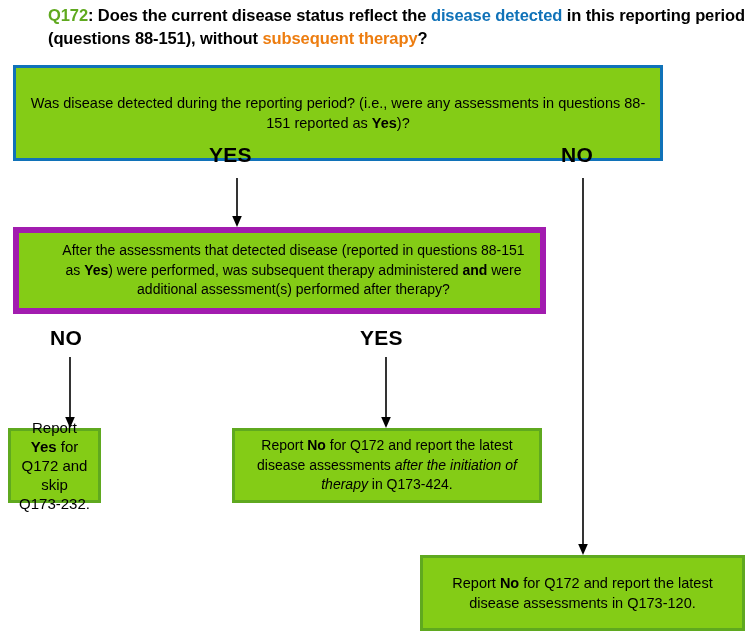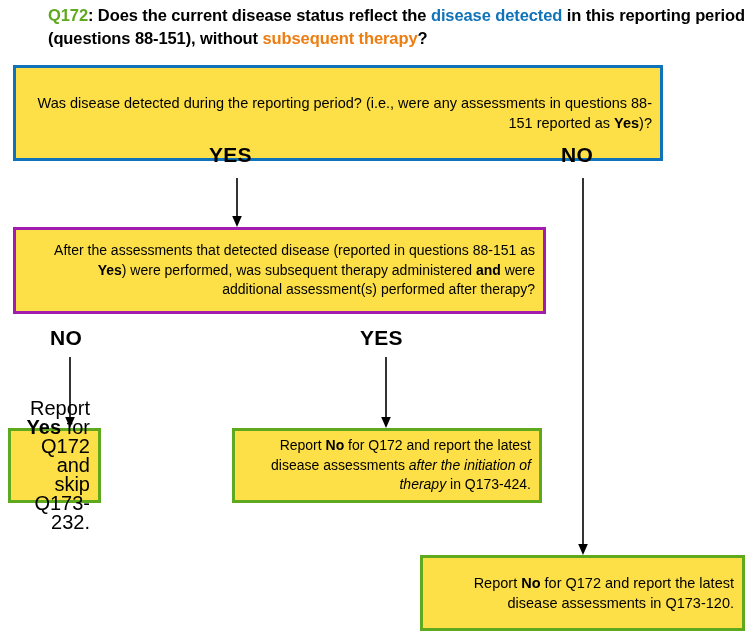--- a/index.html
+++ b/index.html
@@ -33,40 +33,40 @@
   .t-blue   { color: #1072B8; font-weight: 700; }
   .t-orange { color: #ED7D10; font-weight: 700; }
 
   
   .box {
     position: absolute;
     box-sizing: border-box;
     display: flex;
     align-items: center;
     justify-content: center;
-    text-align: right;
-    background: #fde047;
+    text-align: center;
+    background: #84cc16;
     font-size: 14.5px;
     line-height: 20px;
     padding: 4px 8px;
   }
   .box-blue   { border: 3px solid #1072B8; }
-  .box-orange { border: 3px solid #a21caf; padding-left: 36px; }
+  .box-orange { border: 6px solid #a21caf; padding-left: 36px; }
   .box-green  { border: 3px solid #5FA91F; }
 
   #box-question-detected {
     left: 13px;  top: 65px;  width: 650px; height: 96px;
   }
   #box-question-therapy {
     left: 13px;  top: 227px; width: 533px; height: 87px;
     font-size: 14px; line-height: 19.5px;
   }
   #box-outcome-yes {
     left: 8px;   top: 428px; width: 93px;  height: 75px;
-    font-size: 20px; line-height: 19px;
+    font-size: 15px; line-height: 19px;
   }
   #box-outcome-after-therapy {
     left: 232px; top: 428px; width: 310px; height: 75px;
     font-size: 14px; line-height: 19.5px;
   }
   #box-outcome-latest {
     left: 420px; top: 555px; width: 325px; height: 76px;
     font-size: 14.5px; line-height: 20px;
   }
 

